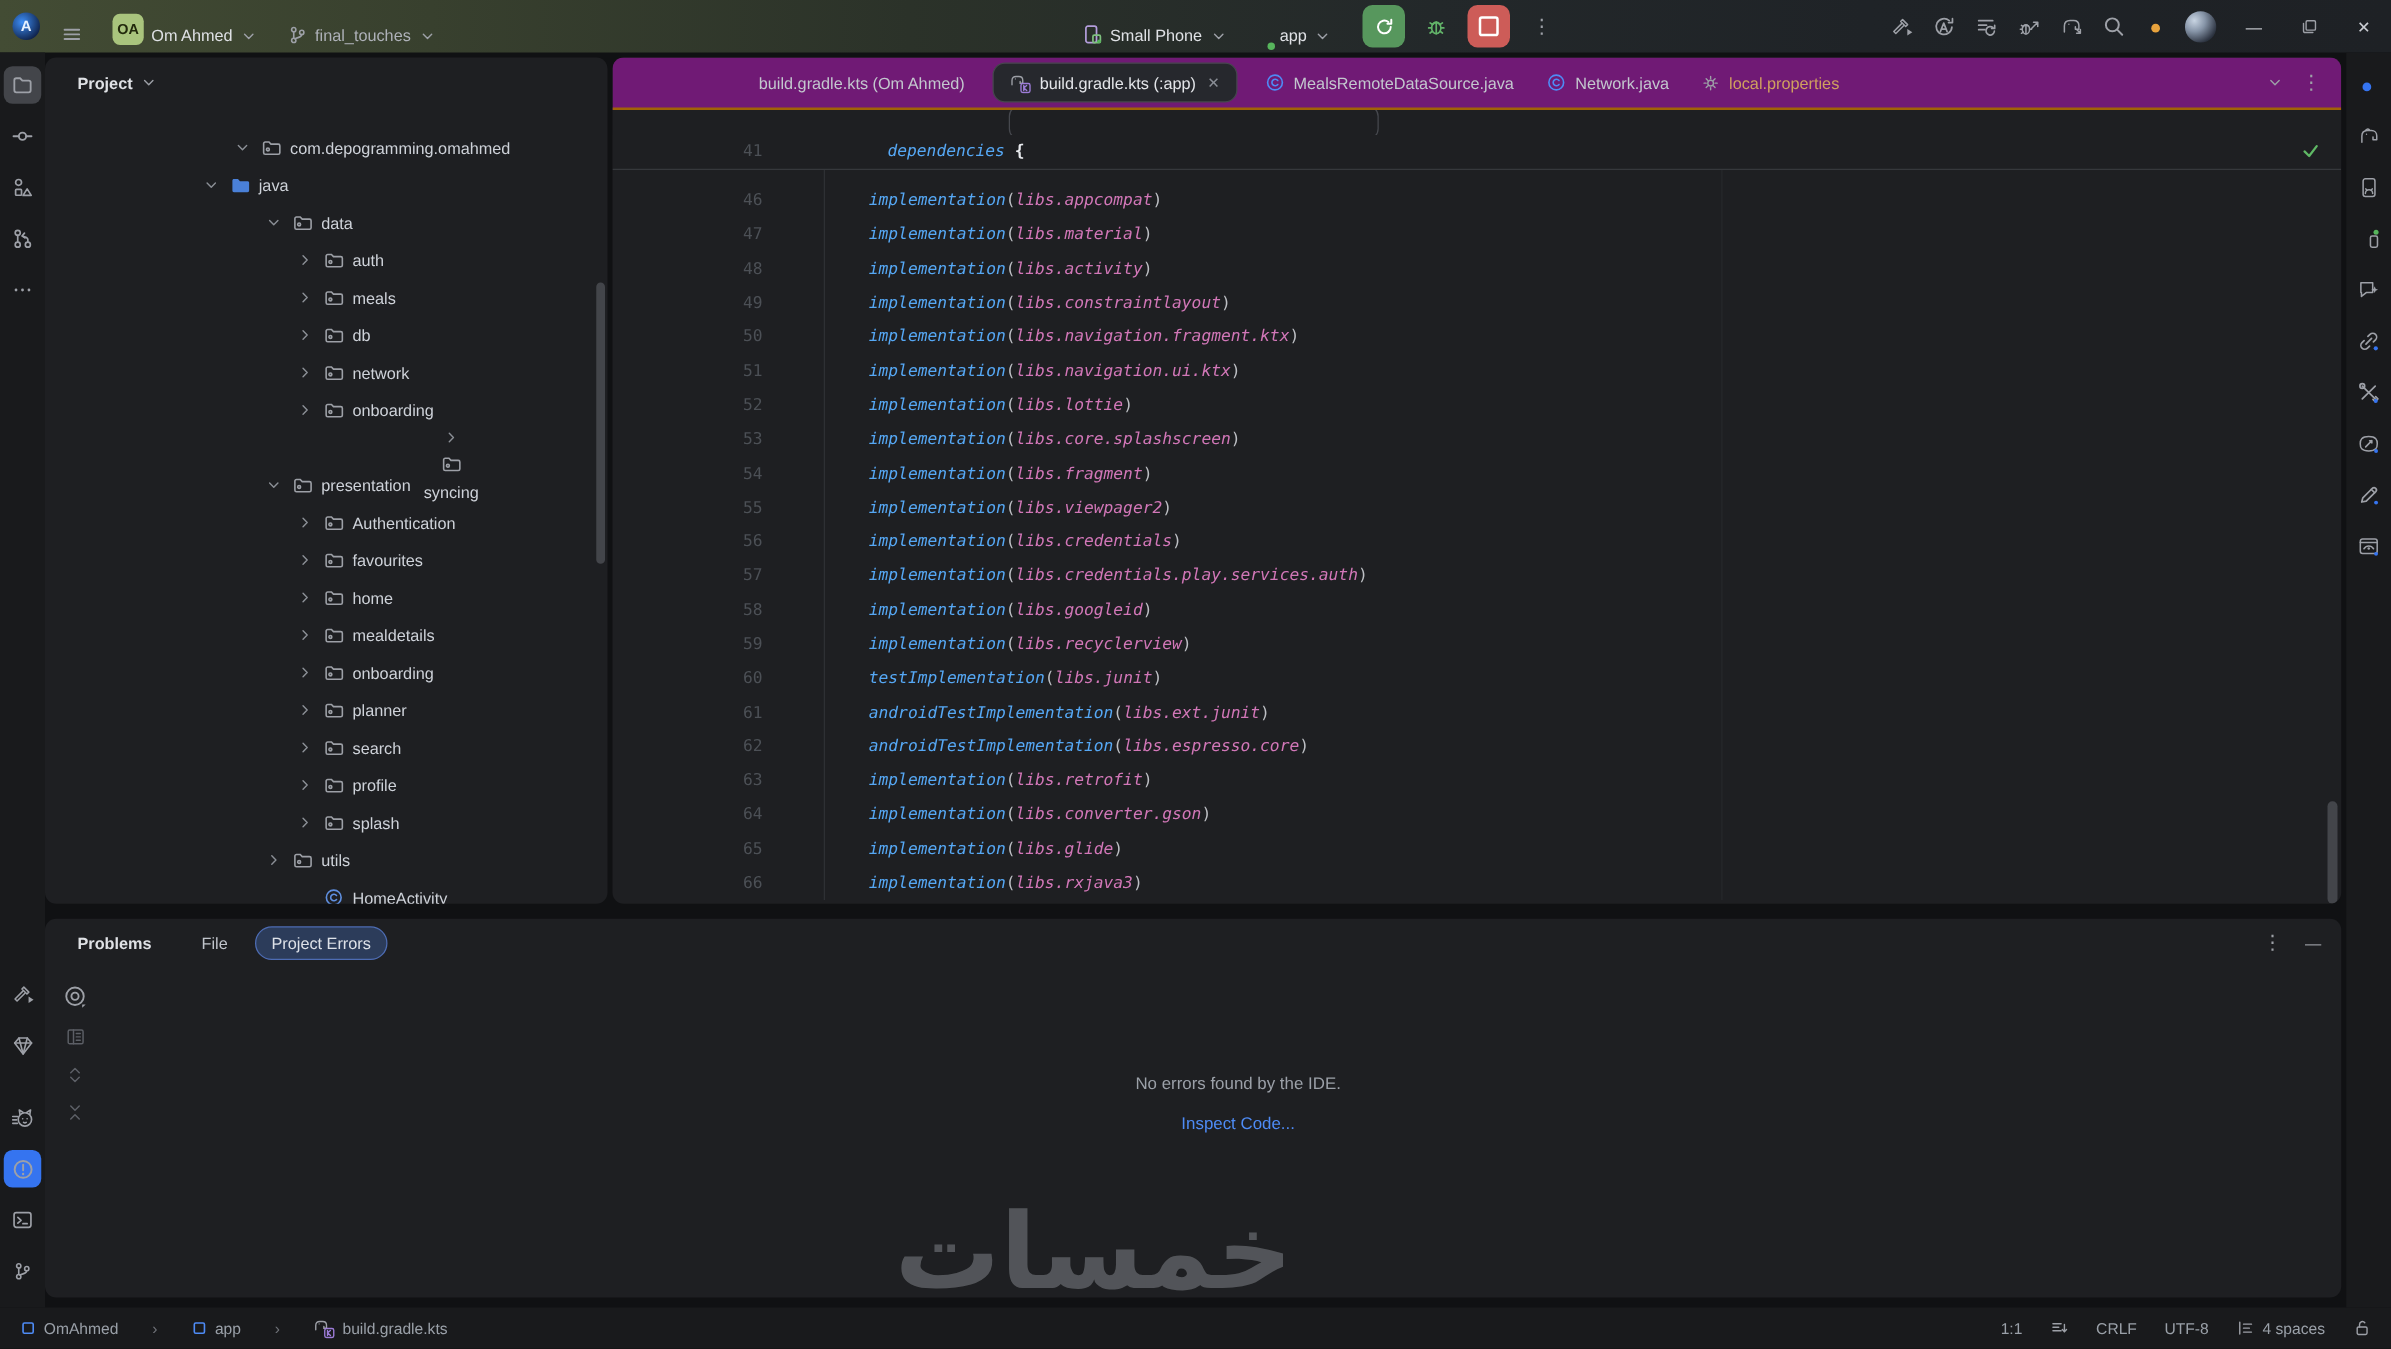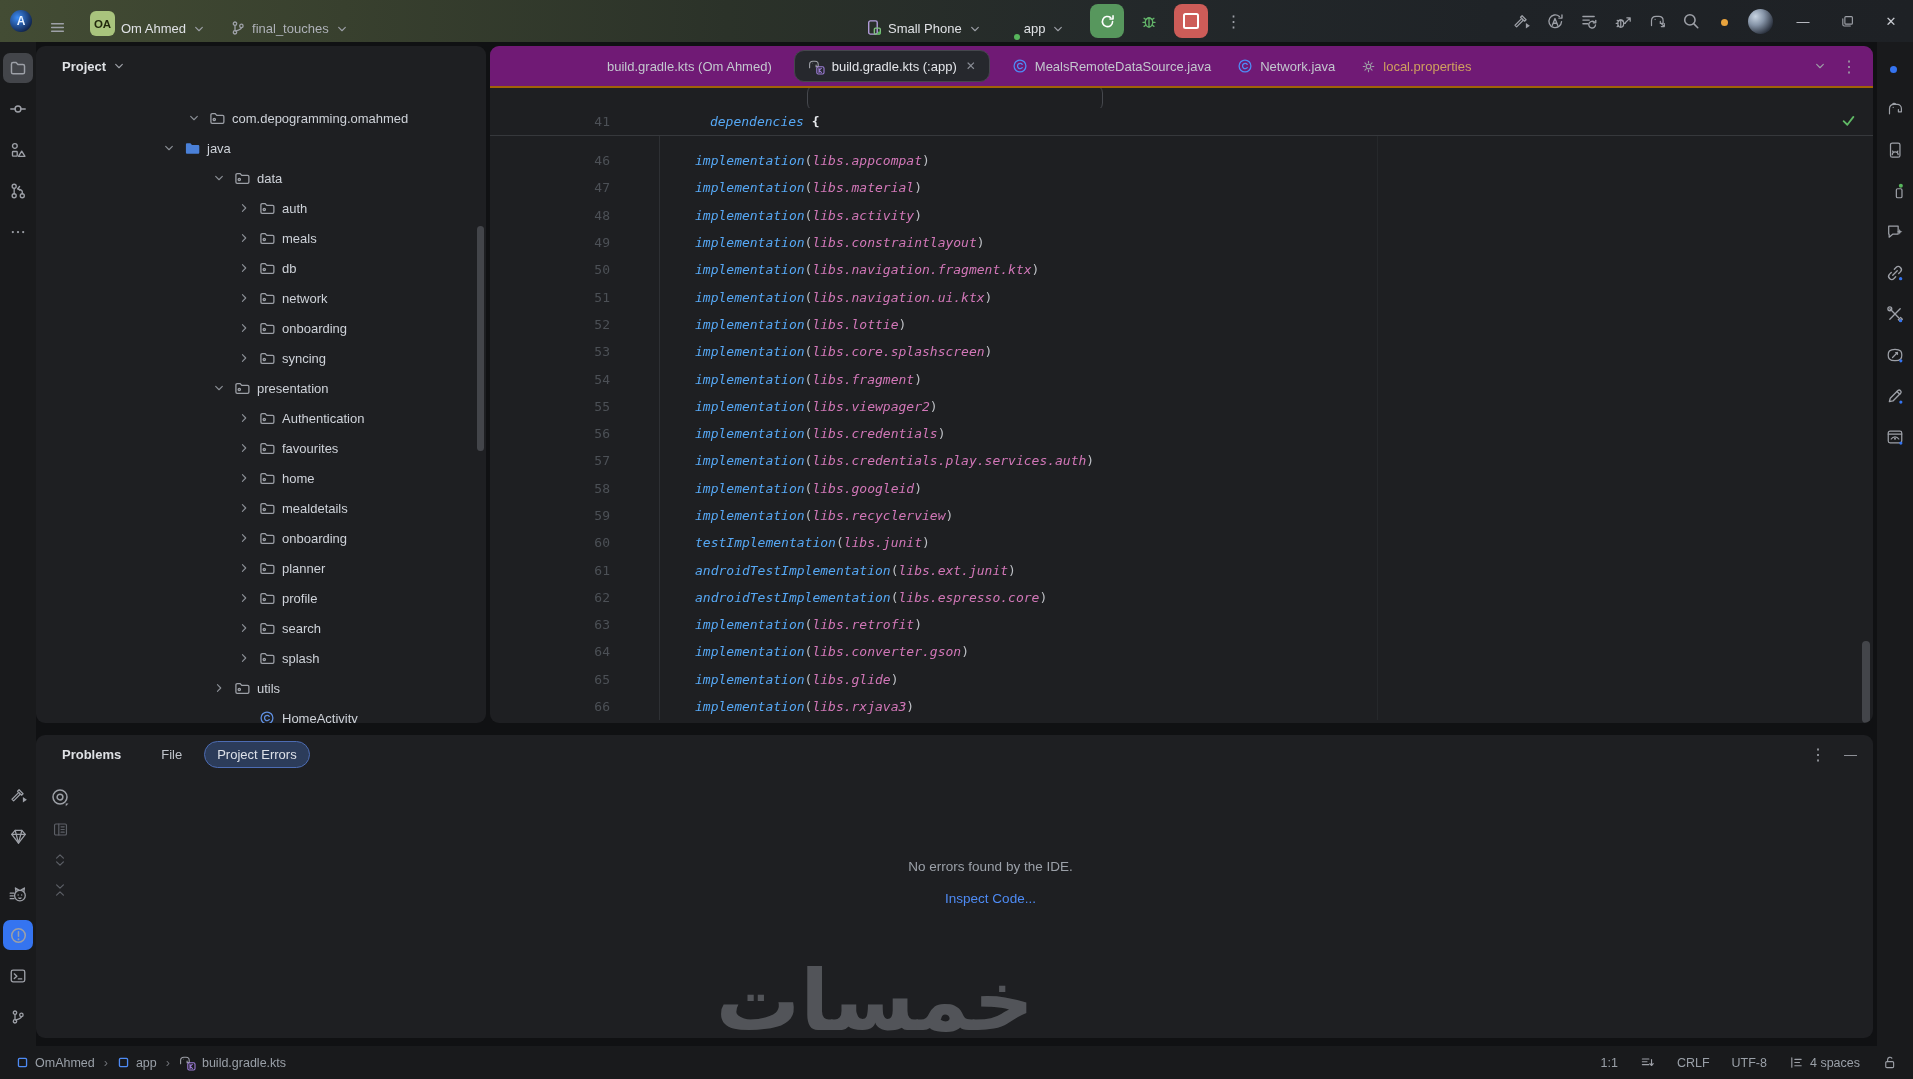--- a/index.html
+++ b/index.html
@@ -79,21 +79,21 @@
   #prob-title{font-weight:bold;margin:0 18px 0 10px;}
   .ptab{padding:5px 12px;color:#c0c4cb;}
   .ptab.active{background:#2c3c5a;border:1px solid #4d6cb3;border-radius:14px;color:#dde1e8;}
   #prob-header .right{margin-left:auto;display:flex;align-items:center;gap:18px;color:#9da0a7;}
   #prob-tools{position:absolute;left:14px;top:52px;display:flex;flex-direction:column;gap:14px;align-items:center;}
   #prob-empty{position:absolute;top:124px;left:calc(50% + 36px);transform:translateX(-50%);color:#9ba0a8;font-size:13.5px;}
   #prob-link{position:absolute;top:156px;left:calc(50% + 36px);transform:translateX(-50%);color:#4e8bf5;font-size:13.5px;}
   
   #statusbar{position:absolute;left:0;bottom:0;width:1913px;height:33px;background:#191a1c;
     display:flex;align-items:center;padding:0 16px;box-sizing:border-box;color:#9aa0a8;font-size:12.5px;}
-  #breadcrumbs{display:flex;align-items:center;gap:9px;}
+  #breadcrumbs{display:flex;align-items:center;gap:27px;}
   .crumb{display:flex;align-items:center;gap:6px;}
   .crumb-sep{color:#6f7278;}
   #status-right{margin-left:auto;display:flex;align-items:center;gap:22px;}
   .sitem{display:flex;align-items:center;gap:6px;}
   
   #watermark{position:absolute;left:660px;top:952px;width:430px;text-align:center;direction:rtl;
     font-family:"DejaVu Sans",sans-serif;font-weight:bold;font-size:84px;color:#b7bcc2;opacity:.34;z-index:50;pointer-events:none;}
 </style>
 </head>
 <body>
@@ -579,21 +579,21 @@
         </span>
         <span class="ic ticon">
           <svg width="17" height="17" viewBox="0 0 16 16" fill="none" stroke="#9da0a7" stroke-width="1.2">
             <path d="M1.8 4.6c0-.7.5-1.2 1.2-1.2h2.8l1.5 1.6h5.5c.7 0 1.2.5 1.2 1.2v5.2c0 .7-.5 1.2-1.2 1.2H3c-.7 0-1.2-.5-1.2-1.2z"></path>
             <circle cx="5" cy="9" r="1.1"></circle>
             <circle cx="5" cy="9" r=".3" fill="#9da0a7" stroke="none"></circle>
           </svg>
         </span>
         <span class="tlabel">onboarding</span>
       </div>
-      <div class="trow" style="padding-left: 200px;">
+      <div class="trow" style="padding-left: 200px; flex-direction: column;">
         <span class="ic tchev">
           <svg width="14" height="14" viewBox="0 0 16 16" fill="none" stroke="currentColor" stroke-width="1.3" stroke-linecap="round" stroke-linejoin="round">
             <path d="M6.2 4.2 10 8l-3.8 3.8"></path>
           </svg>
         </span>
         <span class="ic ticon">
           <svg width="17" height="17" viewBox="0 0 16 16" fill="none" stroke="#9da0a7" stroke-width="1.2">
             <path d="M1.8 4.6c0-.7.5-1.2 1.2-1.2h2.8l1.5 1.6h5.5c.7 0 1.2.5 1.2 1.2v5.2c0 .7-.5 1.2-1.2 1.2H3c-.7 0-1.2-.5-1.2-1.2z"></path>
             <circle cx="5" cy="9" r="1.1"></circle>
             <circle cx="5" cy="9" r=".3" fill="#9da0a7" stroke="none"></circle>
@@ -712,36 +712,36 @@
             <path d="M6.2 4.2 10 8l-3.8 3.8"></path>
           </svg>
         </span>
         <span class="ic ticon">
           <svg width="17" height="17" viewBox="0 0 16 16" fill="none" stroke="#9da0a7" stroke-width="1.2">
             <path d="M1.8 4.6c0-.7.5-1.2 1.2-1.2h2.8l1.5 1.6h5.5c.7 0 1.2.5 1.2 1.2v5.2c0 .7-.5 1.2-1.2 1.2H3c-.7 0-1.2-.5-1.2-1.2z"></path>
             <circle cx="5" cy="9" r="1.1"></circle>
             <circle cx="5" cy="9" r=".3" fill="#9da0a7" stroke="none"></circle>
           </svg>
         </span>
+        <span class="tlabel">search</span>
+      </div>
+      <div class="trow" style="padding-left: 200px;">
+        <span class="ic tchev">
+          <svg width="14" height="14" viewBox="0 0 16 16" fill="none" stroke="currentColor" stroke-width="1.3" stroke-linecap="round" stroke-linejoin="round">
+            <path d="M6.2 4.2 10 8l-3.8 3.8"></path>
+          </svg>
+        </span>
+        <span class="ic ticon">
+          <svg width="17" height="17" viewBox="0 0 16 16" fill="none" stroke="#9da0a7" stroke-width="1.2">
+            <path d="M1.8 4.6c0-.7.5-1.2 1.2-1.2h2.8l1.5 1.6h5.5c.7 0 1.2.5 1.2 1.2v5.2c0 .7-.5 1.2-1.2 1.2H3c-.7 0-1.2-.5-1.2-1.2z"></path>
+            <circle cx="5" cy="9" r="1.1"></circle>
+            <circle cx="5" cy="9" r=".3" fill="#9da0a7" stroke="none"></circle>
+          </svg>
+        </span>
         <span class="tlabel">profile</span>
-      </div>
-      <div class="trow" style="padding-left: 200px;">
-        <span class="ic tchev">
-          <svg width="14" height="14" viewBox="0 0 16 16" fill="none" stroke="currentColor" stroke-width="1.3" stroke-linecap="round" stroke-linejoin="round">
-            <path d="M6.2 4.2 10 8l-3.8 3.8"></path>
-          </svg>
-        </span>
-        <span class="ic ticon">
-          <svg width="17" height="17" viewBox="0 0 16 16" fill="none" stroke="#9da0a7" stroke-width="1.2">
-            <path d="M1.8 4.6c0-.7.5-1.2 1.2-1.2h2.8l1.5 1.6h5.5c.7 0 1.2.5 1.2 1.2v5.2c0 .7-.5 1.2-1.2 1.2H3c-.7 0-1.2-.5-1.2-1.2z"></path>
-            <circle cx="5" cy="9" r="1.1"></circle>
-            <circle cx="5" cy="9" r=".3" fill="#9da0a7" stroke="none"></circle>
-          </svg>
-        </span>
-        <span class="tlabel">search</span>
       </div>
       <div class="trow" style="padding-left: 200px;">
         <span class="ic tchev">
           <svg width="14" height="14" viewBox="0 0 16 16" fill="none" stroke="currentColor" stroke-width="1.3" stroke-linecap="round" stroke-linejoin="round">
             <path d="M6.2 4.2 10 8l-3.8 3.8"></path>
           </svg>
         </span>
         <span class="ic ticon">
           <svg width="17" height="17" viewBox="0 0 16 16" fill="none" stroke="#9da0a7" stroke-width="1.2">
             <path d="M1.8 4.6c0-.7.5-1.2 1.2-1.2h2.8l1.5 1.6h5.5c.7 0 1.2.5 1.2 1.2v5.2c0 .7-.5 1.2-1.2 1.2H3c-.7 0-1.2-.5-1.2-1.2z"></path>

